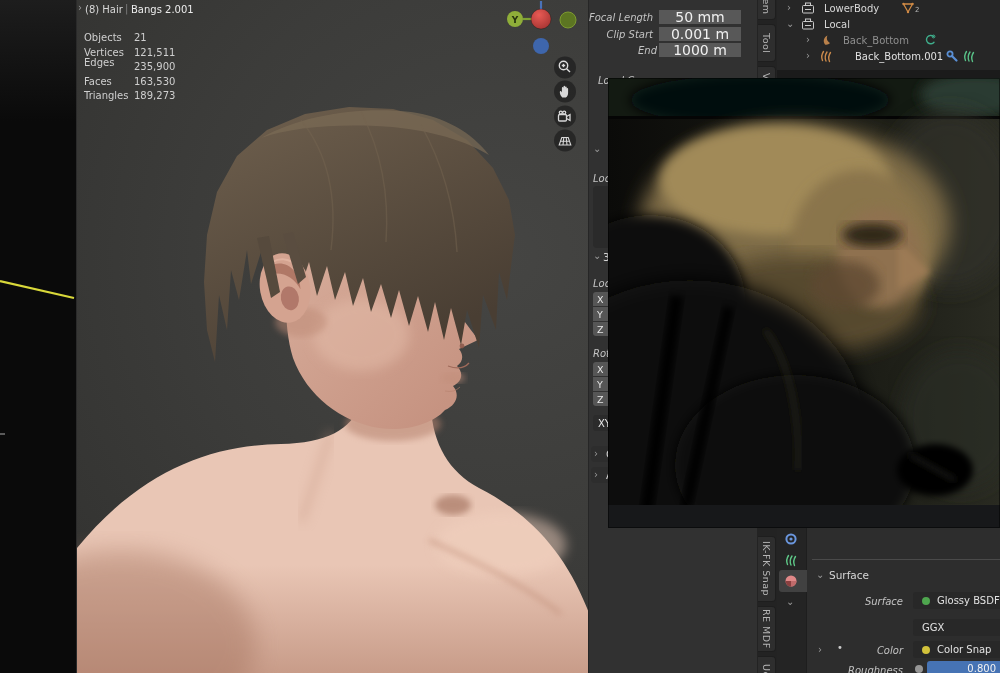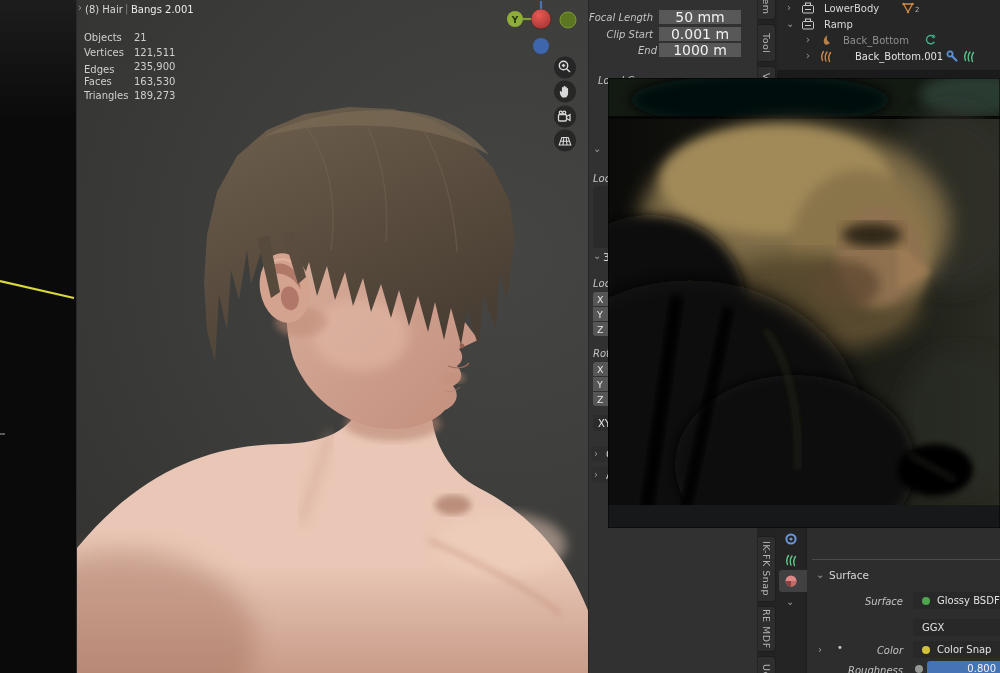--- a/index.html
+++ b/index.html
@@ -122,21 +122,21 @@
       <span class="txt abs" style="left:7px;top:1px;color:#d8d8d8;">(8) Hair</span>
       <span class="txt abs" style="left:47px;top:0px;color:#7f7f7f;">|</span>
       <span class="txt abs" style="left:53px;top:1px;color:#ececec;">Bangs 2.001</span>
     </div>
 
     <div class="abs" style="left:7px;top:26px;">
       <div class="abs" style="left:0;top:0;"><span class="txt">Objects</span></div>
       <div class="abs" style="left:50px;top:0;"><span class="txt">21</span></div>
       <div class="abs" style="left:0;top:15px;"><span class="txt">Vertices</span></div>
       <div class="abs" style="left:50px;top:15px;"><span class="txt">121,511</span></div>
-      <div class="abs" style="left:0;top:32px;"><span class="txt">Edges</span></div>
+      <div class="abs" style="left:0;top:25px;"><span class="txt">Edges</span></div>
       <div class="abs" style="left:50px;top:29px;"><span class="txt">235,900</span></div>
       <div class="abs" style="left:0;top:44px;"><span class="txt">Faces</span></div>
       <div class="abs" style="left:50px;top:44px;"><span class="txt">163,530</span></div>
       <div class="abs" style="left:0;top:58px;"><span class="txt">Triangles</span></div>
       <div class="abs" style="left:50px;top:58px;"><span class="txt">189,273</span></div>
     </div>
 
     <svg class="abs" style="left:424px;top:0;" width="80" height="60" viewBox="500 0 80 60">
       <defs>
         <radialGradient id="redB" cx="40%" cy="30%" r="80%">
@@ -248,21 +248,21 @@
         </svg>
         <span style="left:138px;top:6px;font-size:7px;color:#b5b5b5;">2</span>
       </div>
       <div class="orow" style="top:16px;">
         <span class="chev" style="left:9px;">⌄</span>
         <svg style="position:absolute;left:24px;top:1px;" width="14" height="14">
           <rect x="1.5" y="4.5" width="11" height="7.5" rx="1" fill="none" stroke="#c9c9c9"></rect>
           <rect x="4.5" y="2" width="5" height="2.5" fill="none" stroke="#c9c9c9"></rect>
           <line x1="4" y1="8.5" x2="10" y2="8.5" stroke="#c9c9c9"></line>
         </svg>
-        <span class="txt" style="left:47px;color:#d8d8d8;">Ramp</span>
+        <span class="txt" style="left:47px;color:#d8d8d8;">Local</span>
       </div>
       <div class="orow" style="top:32px;">
         <span class="chev" style="left:29px;">›</span>
         <svg style="position:absolute;left:44px;top:1px;" width="14" height="14">
           <path d="M4,11.5 C1.8,8.5 2.5,4.5 6.5,2.5 C5.2,5 5.8,8 9,10 C7.8,11.3 5.6,12.2 4,11.5 Z" fill="#b9804a"></path>
         </svg>
         <span class="txt" style="left:66px;color:#8f8f8f;text-align:center;">Back_Bottom</span>
         <svg style="position:absolute;left:146px;top:1px;" width="14" height="14">
           <path d="M10.5,3.5 A4.2,4.2 0 1 0 11,9.2" fill="none" stroke="#3fae8c" stroke-width="1.4" stroke-linecap="round"></path>
           <circle cx="10.5" cy="3.5" r="1.4" fill="none" stroke="#3fae8c"></circle>

